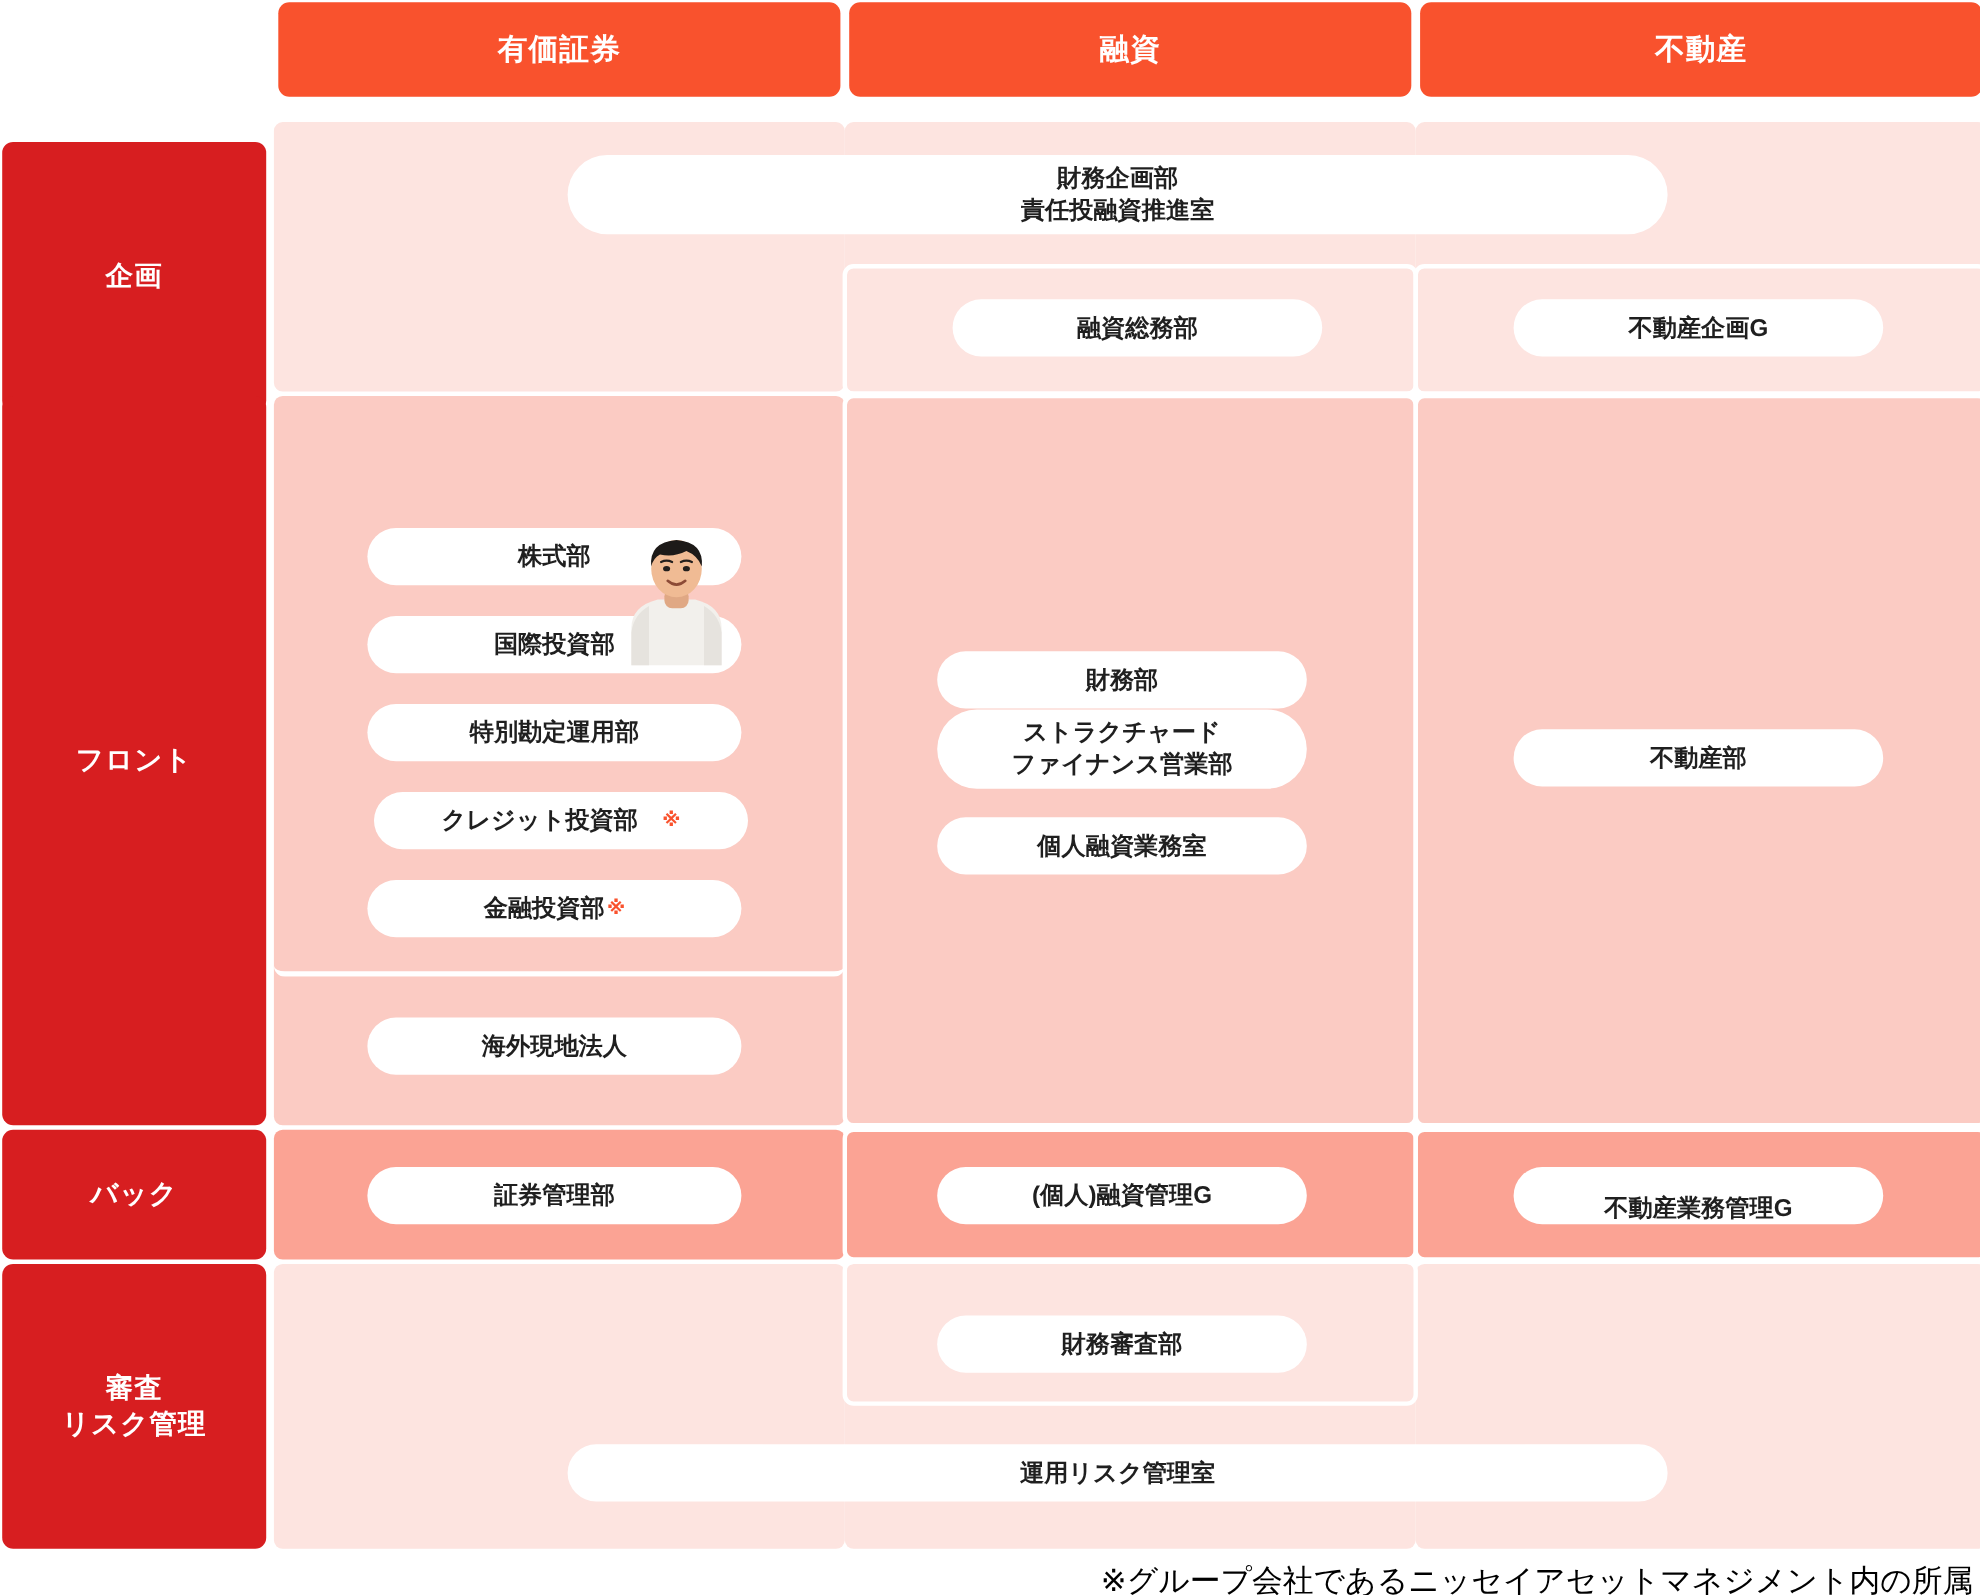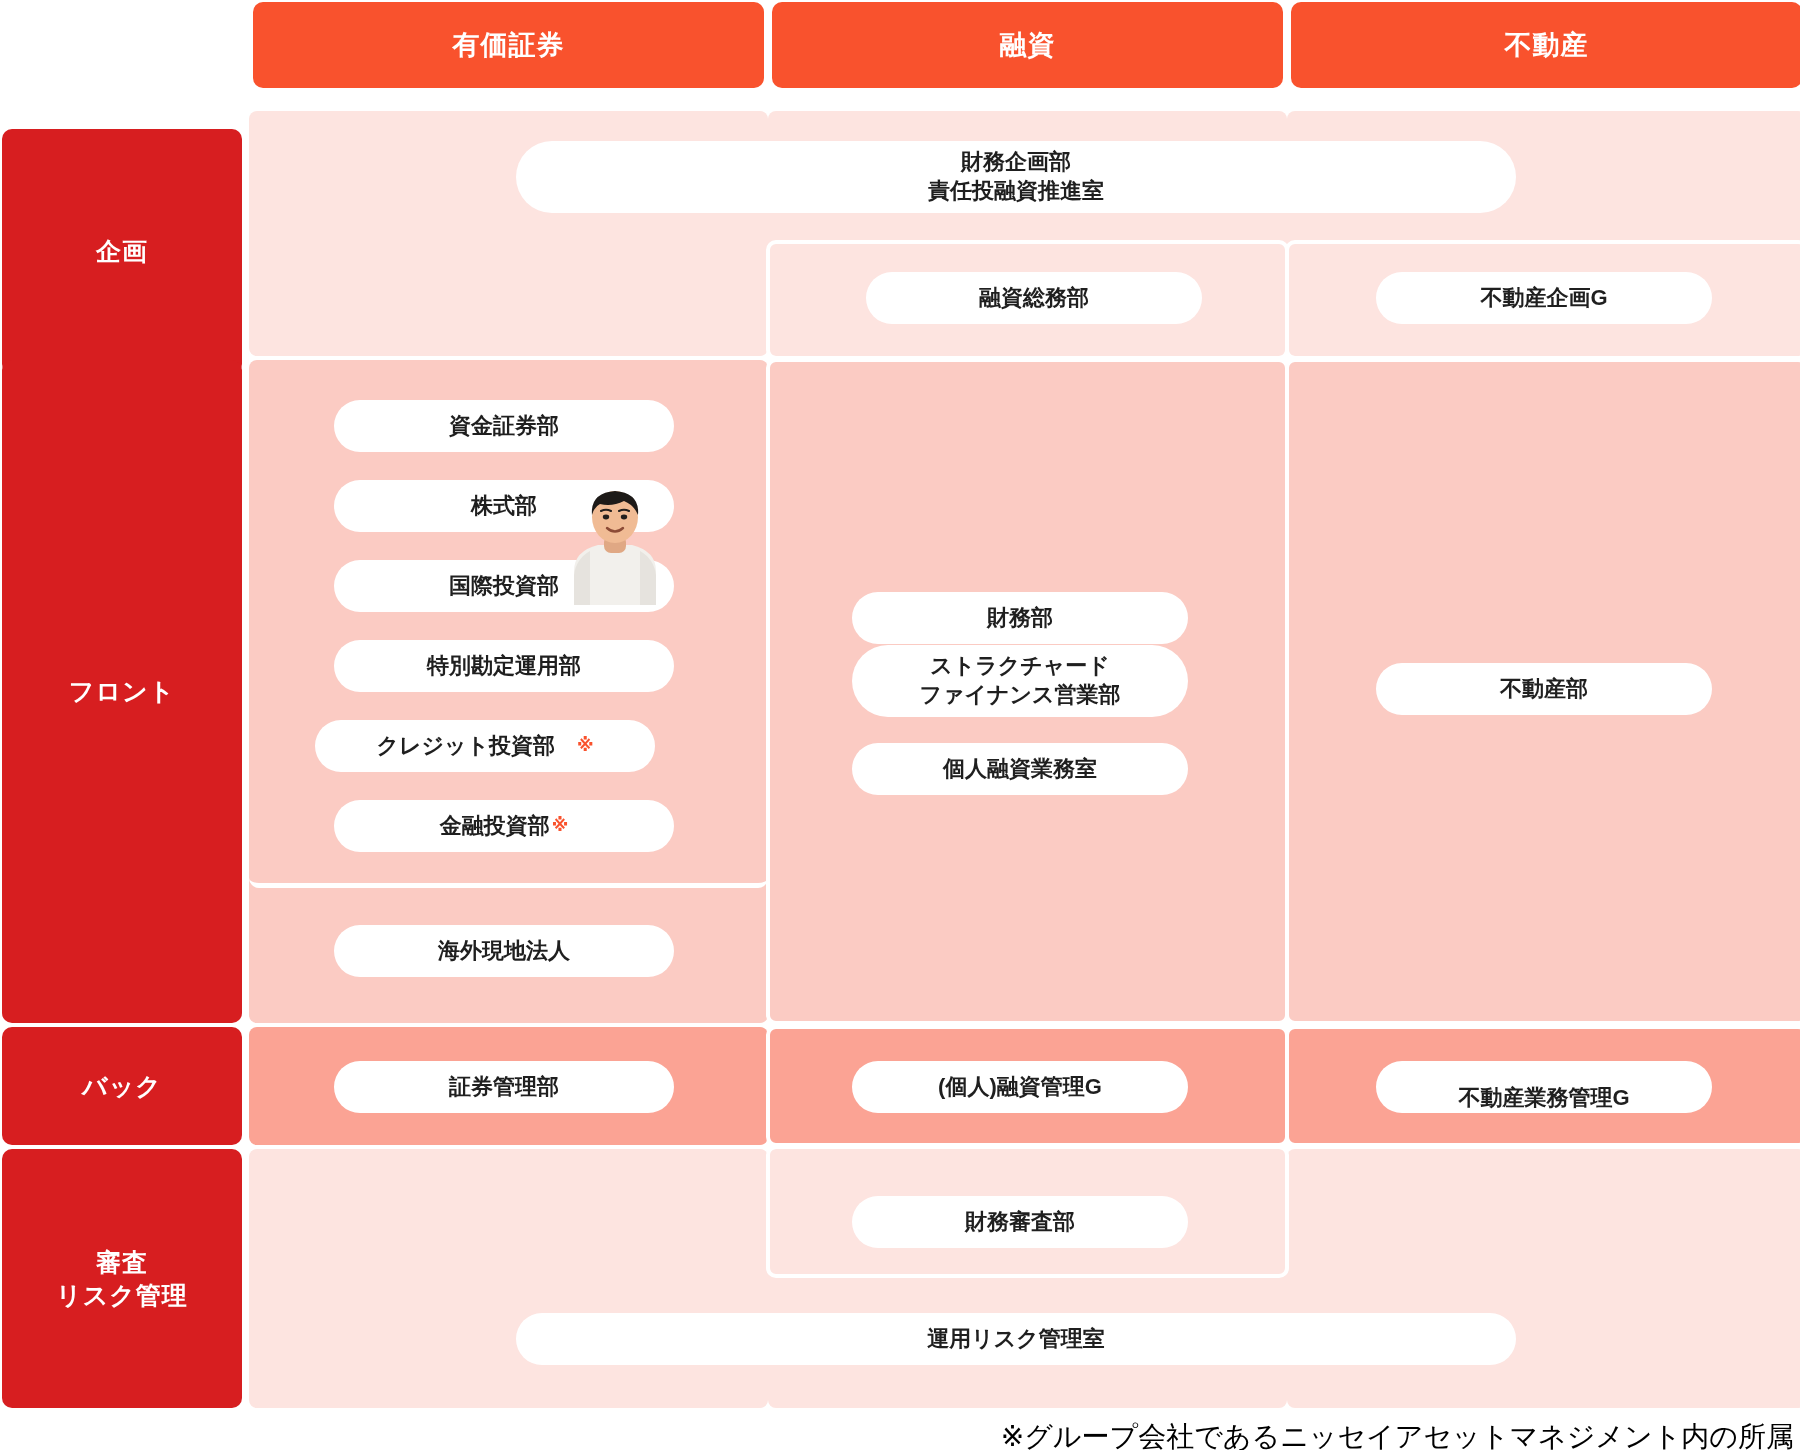--- a/index.html
+++ b/index.html
@@ -129,21 +129,21 @@
   
   .pill-zaimu   { left: 516px; top: 141px; width: 1000px; height: 72px; white-space: pre-line; }
   .pill-yushi   { left: 866px; top: 272px; width: 336px; height: 52px; align-items: center; }
   .pill-fudosan-k { left: 1376px; top: 272px; width: 336px; height: 52px; }
 
   
   .pill-f1 { left: 334px; top: 400px; width: 340px; height: 52px; }
   .pill-f2 { left: 334px; top: 480px; width: 340px; height: 52px; }
   .pill-f3 { left: 334px; top: 560px; width: 340px; height: 52px; }
   .pill-f4 { left: 334px; top: 640px; width: 340px; height: 52px; }
-  .pill-f5 { left: 315px; top: 720px; width: 340px; height: 52px; gap: 20px; }
+  .pill-f5 { left: 340px; top: 720px; width: 340px; height: 52px; gap: 20px; }
   .pill-f6 { left: 334px; top: 800px; width: 340px; height: 52px; }
   .pill-f7 { left: 334px; top: 925px; width: 340px; height: 52px; }
 
   
   .pill-g1 { left: 852px; top: 592px; width: 336px; height: 52px; }
   .pill-g2 { left: 852px; top: 645px; width: 336px; height: 72px; white-space: pre-line; }
   .pill-g3 { left: 852px; top: 743px; width: 336px; height: 52px; }
 
   
   .pill-h1 { left: 1376px; top: 663px; width: 336px; height: 52px; }
@@ -236,23 +236,20 @@
     <span style="white-space: pre-line;">財務企画部
 責任投融資推進室</span>
   </div>
   <div class="pill pill-yushi">
     <span>融資総務部</span>
   </div>
   <div class="pill pill-fudosan-k">
     <span>不動産企画G</span>
   </div>
 
-  <div class="pill pill-f1">
-    <span>資金証券部</span>
-  </div>
   <div class="pill pill-f2">
     <span>株式部</span>
   </div>
   <div class="pill pill-f3">
     <span>国際投資部</span>
   </div>
   <div class="pill pill-f4">
     <span>特別勘定運用部</span>
   </div>
   <div class="pill pill-f5">

